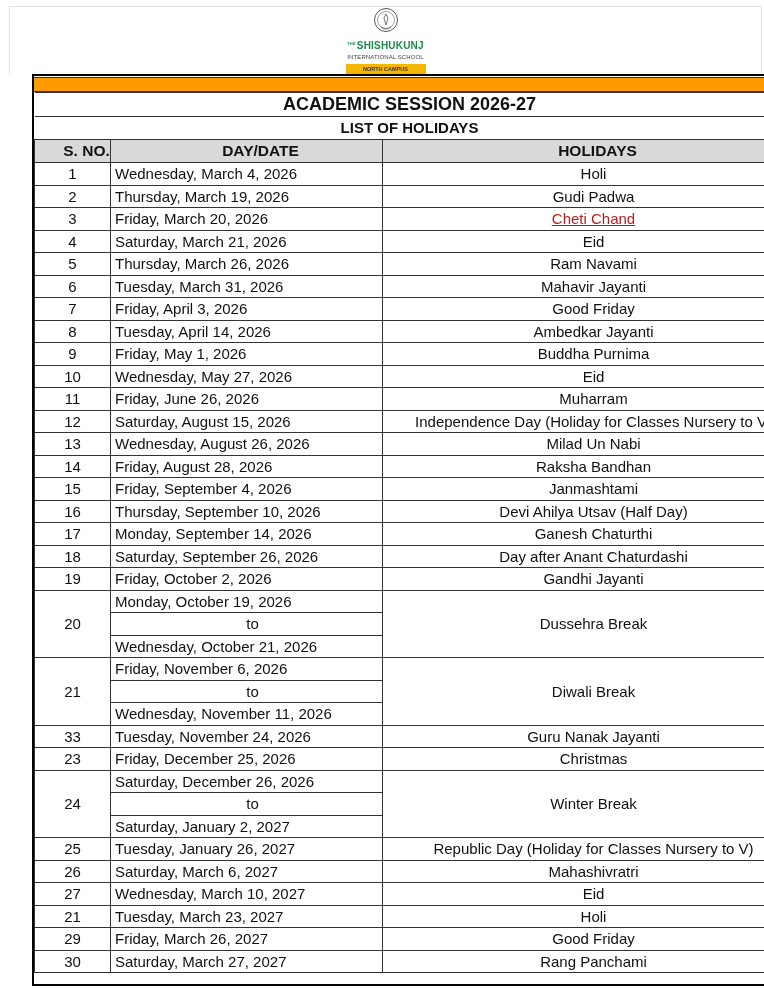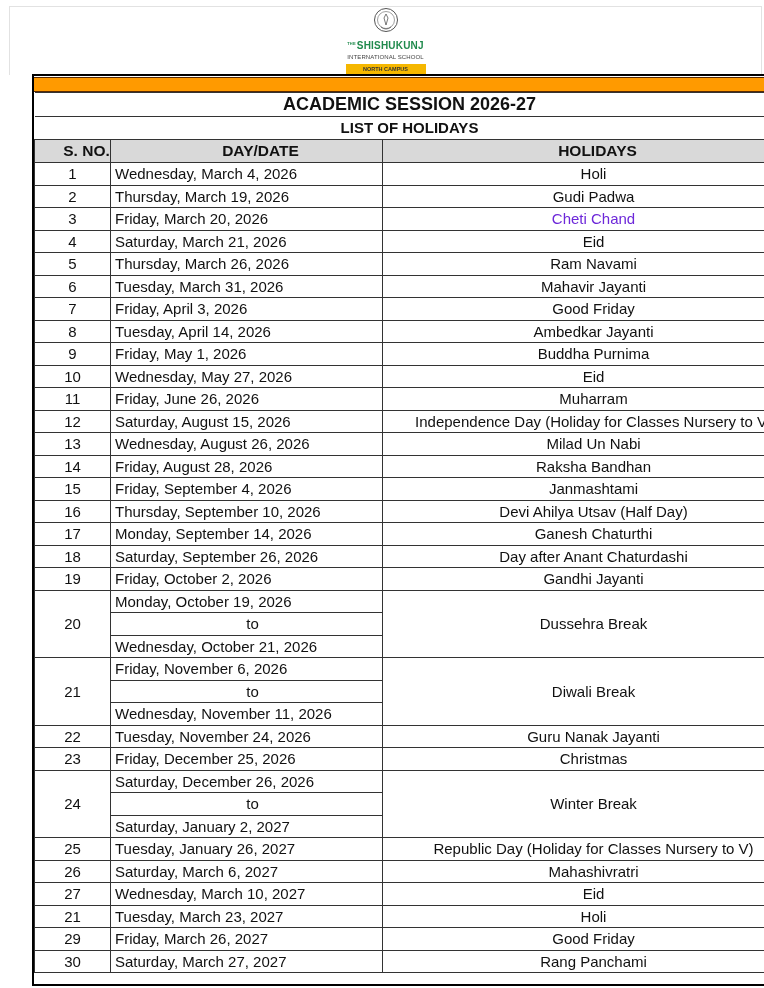--- a/index.html
+++ b/index.html
@@ -19,21 +19,21 @@
   td, th { border: 1px solid #333; padding: 0; font-size: 15px; line-height: 21.5px; height: 21.5px; white-space: nowrap; overflow: hidden; }
   th { font-weight: bold; }
   .title-row td { font-size: 18px; font-weight: bold; text-align: center; height: 23px; line-height: 23px; border-left: none; border-right: none; }
   .subtitle-row td { font-size: 15px; font-weight: bold; text-align: center; height: 22px; line-height: 22px; border-left: none; border-right: none; }
   .col-head th { background: #d9d9d9; font-size: 15.5px; height: 22px; line-height: 22px; padding-left: 28px; }
   .c-no { width: 76px; text-align: center; }
   .c-date { width: 272px; text-align: left; padding-left: 4px; }
   .c-hol { text-align: center; padding-left: 20px; }
   td.to { text-align: center; padding-left: 12px; }
   .note { font-size: 15px; }
-  .blue { color: #6d28d9; }
+  .blue { color: #b91c1c; text-decoration: underline; }
   tr.row td { border-left: 1px solid #333; }
 </style>
 </head>
 <body>
 
 <div class="header-card">
   <div class="logo">
     <svg class="emblem" viewBox="0 0 26 28">
       <circle cx="13" cy="13" r="11.5" fill="none" stroke="#555" stroke-width="1"></circle>
       <circle cx="13" cy="13" r="8.5" fill="none" stroke="#777" stroke-width="0.7"></circle>
@@ -183,21 +183,21 @@
         </tr>
         <tr class="row">
           <td class="c-date to">to</td>
         </tr>
         <tr class="row">
           <td class="c-date">Wednesday, November 11, 2026</td>
         </tr>
       </tbody>
     <tbody id="body-b">
         <tr class="row">
-          <td class="c-no">22</td>
+          <td class="c-no">33</td>
           <td class="c-date">Tuesday, November 24, 2026</td>
           <td class="c-hol"><span>Guru Nanak Jayanti</span></td>
         </tr>
         <tr class="row">
           <td class="c-no">23</td>
           <td class="c-date">Friday, December 25, 2026</td>
           <td class="c-hol"><span>Christmas</span></td>
         </tr>
       </tbody>
     <tbody id="body-range-b">

